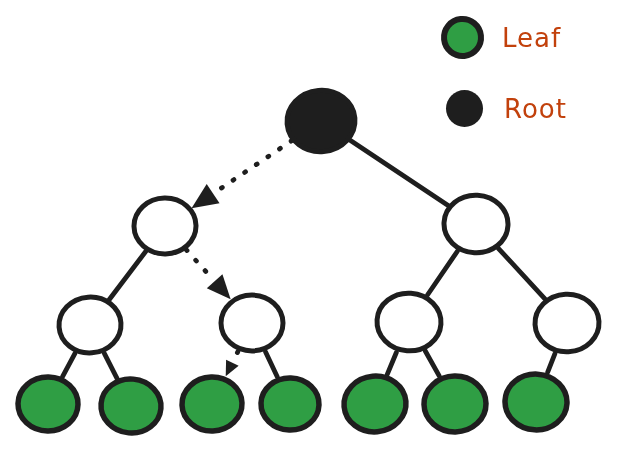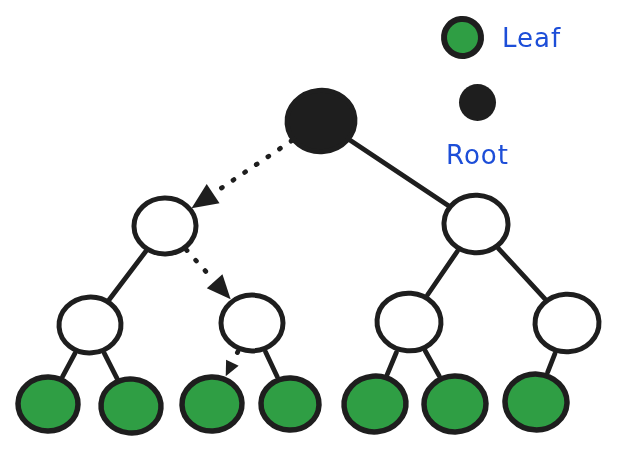--- a/index.html
+++ b/index.html
@@ -28,40 +28,40 @@
     width: 100%;
     height: 100%;
     pointer-events: none;
   }
   .legend-row {
     position: absolute;
     display: flex;
     align-items: center;
   }
   .legend-row.leaf-row { left: 441px; top: 16px; gap: 18px; }
-  .legend-row.root-row { left: 446px; top: 84px; gap: 21px; flex-direction: column; }
+  .legend-row.root-row { left: 446px; top: 90px; gap: 21px; }
   .swatch {
     border-radius: 50%;
     box-sizing: border-box;
     flex: 0 0 auto;
   }
   .swatch.leaf {
     width: 43px;
     height: 43px;
     border: 6px solid #1e1e1e;
     transform: rotate(-6deg);
   }
   .swatch.root {
     width: 37px;
     height: 37px;
   }
   .legend-label {
     font-size: 26px;
     font-weight: 500;
-    color: #1d4ed8;
+    color: #c2410c;
     letter-spacing: 1px;
     line-height: 1;
     white-space: nowrap;
   }
 </style>
 </head>
 <body>
 
 <div class="stage">
   <svg width="618" height="451" viewBox="0 0 618 451" xmlns="http://www.w3.org/2000/svg">

